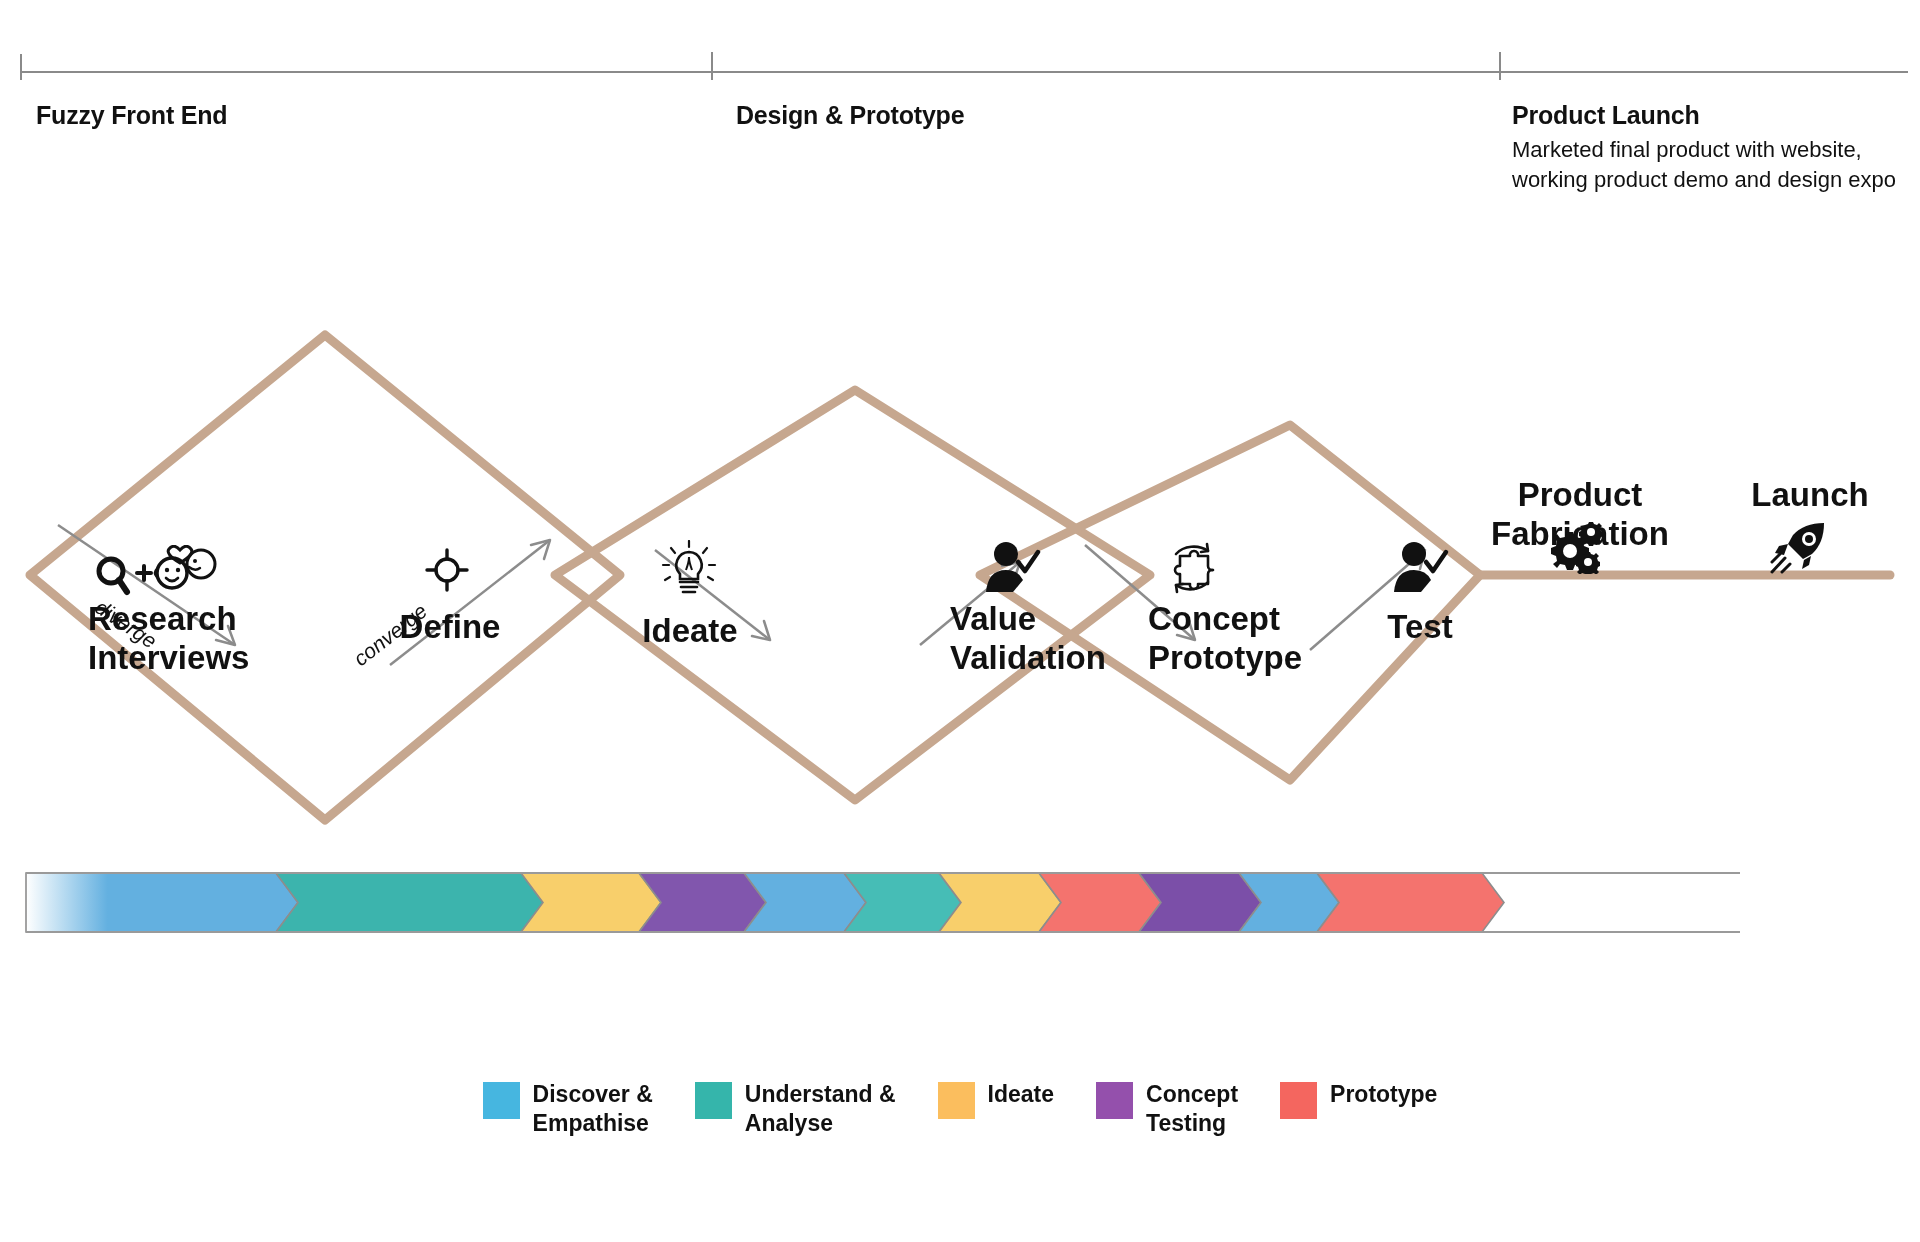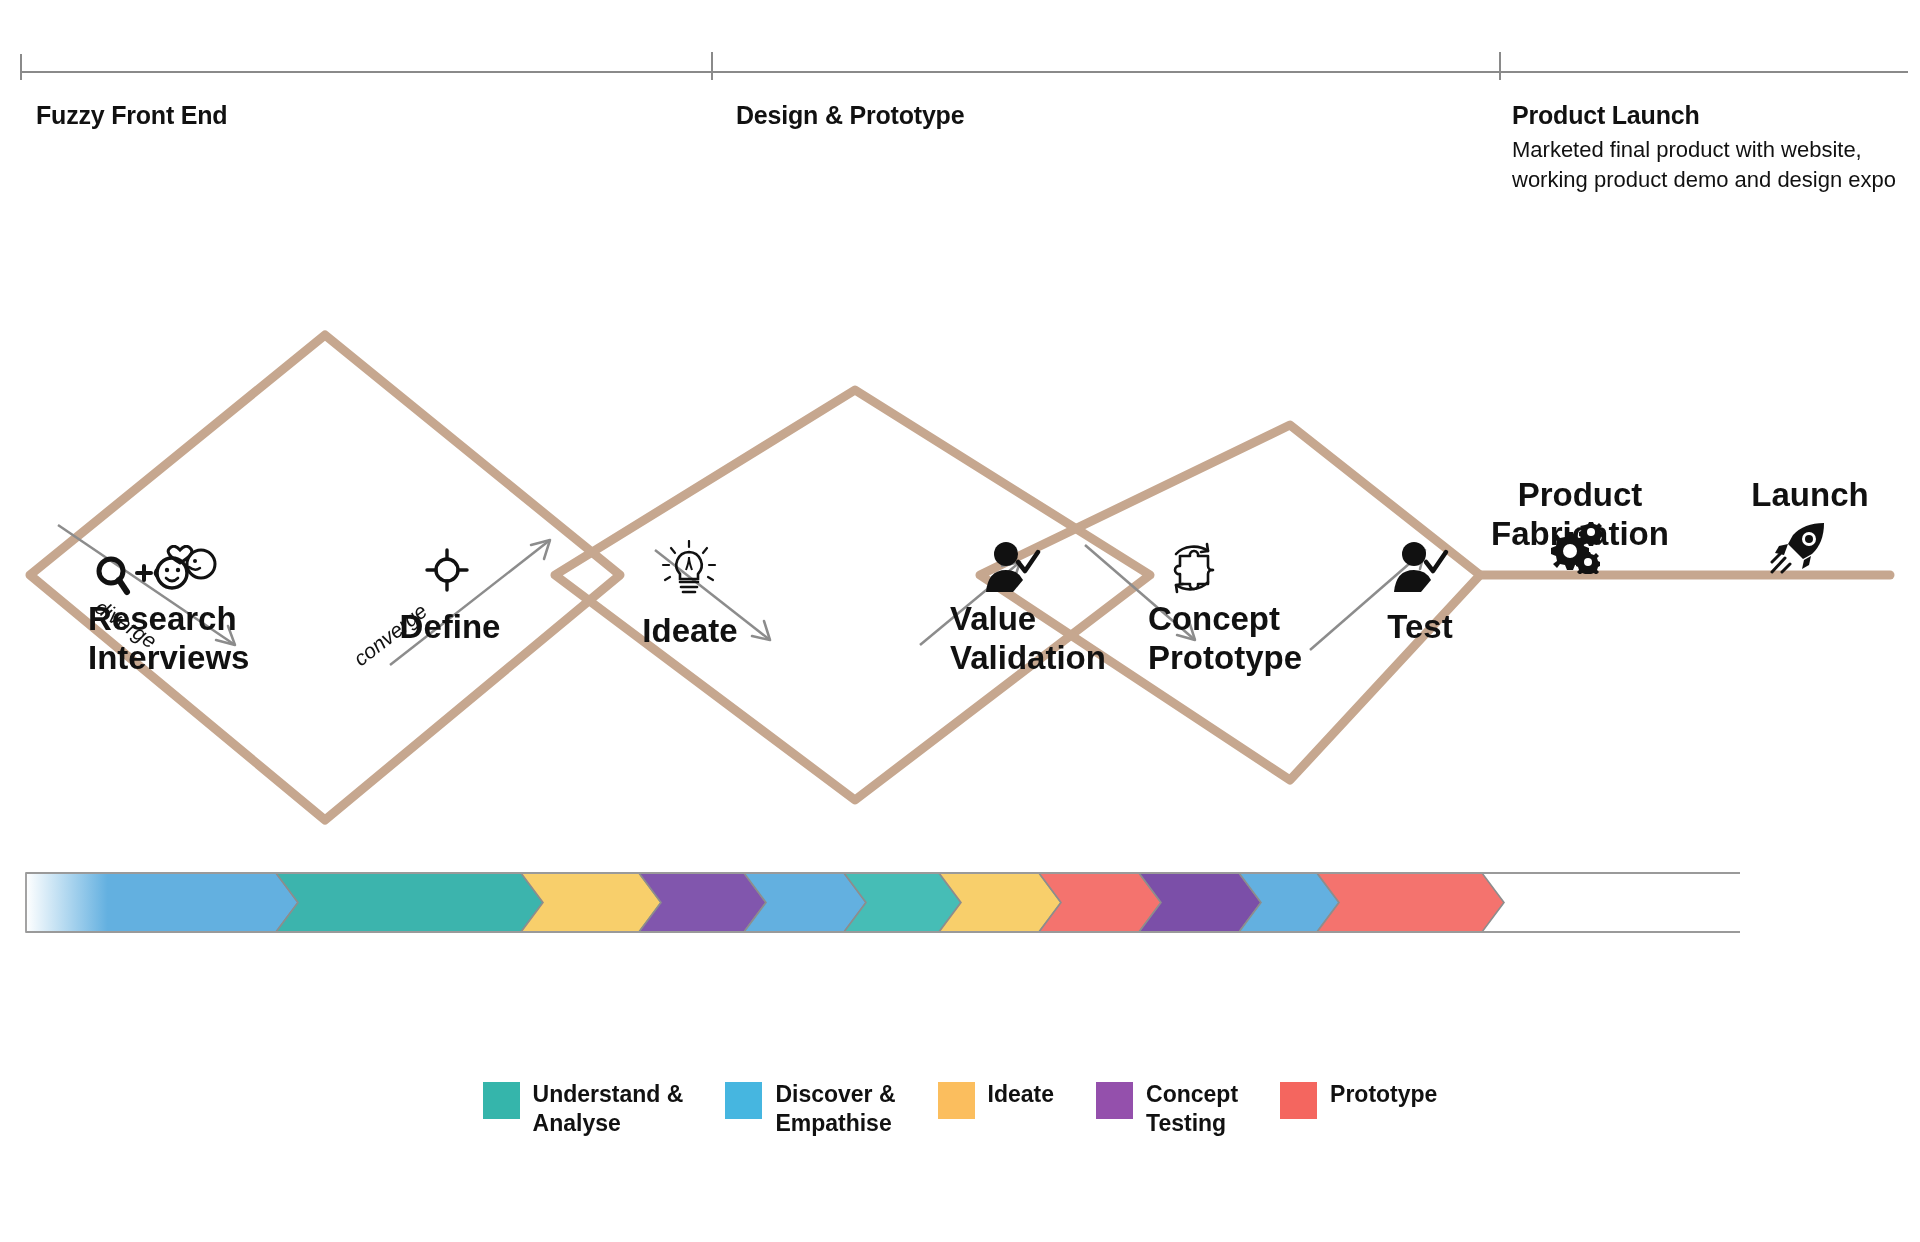--- a/index.html
+++ b/index.html
@@ -260,30 +260,30 @@
       <path d="M1239,18 L1317,18 L1339,47.5 L1317,77 L1239,77 L1261,47.5 Z" fill="#63b0e0" stroke="#8d8d8d" stroke-width="1.6"></path>
       <path d="M1317,18 L1482,18 L1504,47.5 L1482,77 L1317,77 L1339,47.5 Z" fill="#f4736e" stroke="#8d8d8d" stroke-width="1.6"></path>
     </g>
 
   <line x1="26" y1="18" x2="1740" y2="18" stroke="#9a9a9a" stroke-width="2"></line>
   <line x1="26" y1="77" x2="1740" y2="77" stroke="#9a9a9a" stroke-width="2"></line>
 </svg>
 
 <div id="legend">
     <div class="legend-item">
+      <div class="swatch" style="background: rgb(70, 182, 224);"></div>
+      <div class="legend-label">Discover &amp;
+Empathise</div>
+    </div>
+    <div class="legend-item">
       <div class="swatch" style="background: rgb(53, 181, 171);"></div>
       <div class="legend-label">Understand &amp;
 Analyse</div>
     </div>
     <div class="legend-item">
-      <div class="swatch" style="background: rgb(70, 182, 224);"></div>
-      <div class="legend-label">Discover &amp;
-Empathise</div>
-    </div>
-    <div class="legend-item">
       <div class="swatch" style="background: rgb(251, 190, 94);"></div>
       <div class="legend-label">Ideate</div>
     </div>
     <div class="legend-item">
       <div class="swatch" style="background: rgb(148, 80, 172);"></div>
       <div class="legend-label">Concept
 Testing</div>
     </div>
     <div class="legend-item">
       <div class="swatch" style="background: rgb(244, 102, 95);"></div>

